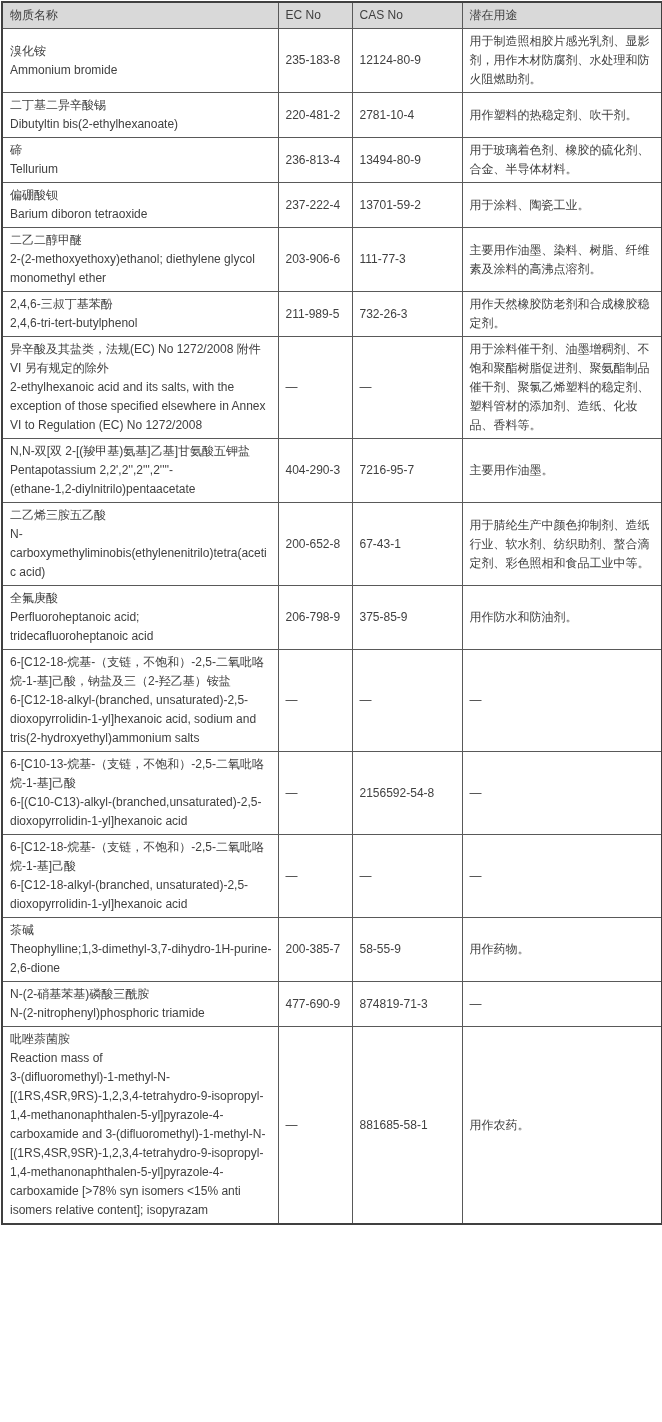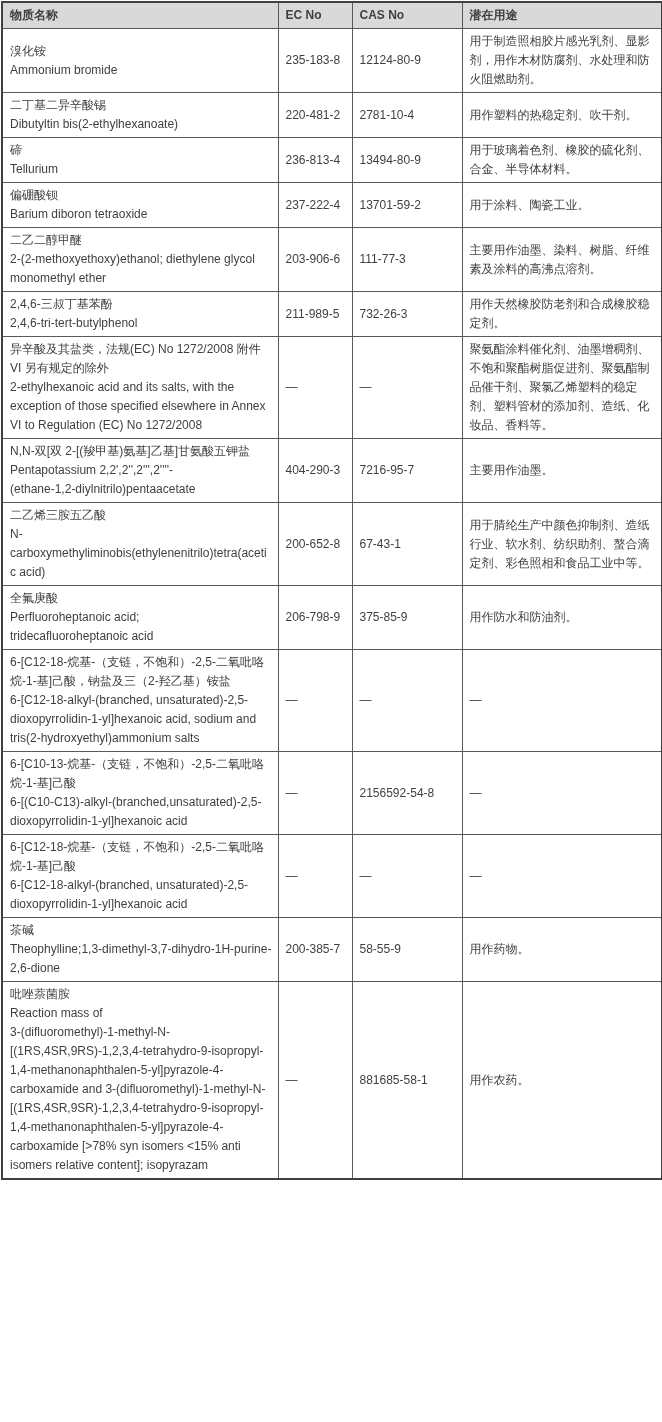--- a/index.html
+++ b/index.html
@@ -28,21 +28,21 @@
     border: 1px solid #595959;
     padding: 3px 6px 3px 7px;
     vertical-align: middle;
     text-align: left;
     white-space: pre-line;
     overflow-wrap: break-word;
     word-wrap: break-word;
   }
   table.substance-table th {
     background: #d9d9d9;
-    font-weight: bold;
+    font-weight: normal;
     white-space: nowrap;
     overflow: hidden;
     margin-left: 8px;
   }
   col.col-name { width: 276px; }
   col.col-ec   { width: 74px;  }
   col.col-cas  { width: 110px; }
   col.col-use  { width: 200px; }
 </style>
 </head>
@@ -106,21 +106,21 @@
           <td>211-989-5</td>
           <td>732-26-3</td>
           <td>用作天然橡胶防老剂和合成橡胶稳定剂。</td>
         </tr>
         <tr>
           <td>异辛酸及其盐类，法规(EC) No 1272/2008 附件
 VI 另有规定的除外
 2-ethylhexanoic acid and its salts, with the exception of those specified elsewhere in Annex VI to Regulation (EC) No 1272/2008</td>
           <td>—</td>
           <td>—</td>
-          <td>聚氨酯涂料催化剂、油墨增稠剂、不饱和聚酯树脂促进剂、聚氨酯制品催干剂、聚氯乙烯塑料的稳定剂、塑料管材的添加剂、造纸、化妆品、香料等。</td>
+          <td>用于涂料催干剂、油墨增稠剂、不饱和聚酯树脂促进剂、聚氨酯制品催干剂、聚氯乙烯塑料的稳定剂、塑料管材的添加剂、造纸、化妆品、香料等。</td>
         </tr>
         <tr>
           <td>N,N-双[双 2-[(羧甲基)氨基]乙基]甘氨酸五钾盐
 Pentapotassium 2,2',2'',2''',2''''-
 (ethane-1,2-diylnitrilo)pentaacetate</td>
           <td>404-290-3</td>
           <td>7216-95-7</td>
           <td>主要用作油墨。</td>
         </tr>
         <tr>
@@ -160,20 +160,27 @@
           <td>—</td>
         </tr>
         <tr>
           <td>茶碱
 Theophylline;1,3-dimethyl-3,7-dihydro-1H-purine-2,6-dione</td>
           <td>200-385-7</td>
           <td>58-55-9</td>
           <td>用作药物。</td>
         </tr>
         <tr>
+          <td>N-(2-硝基苯基)磷酸三酰胺
+N-(2-nitrophenyl)phosphoric triamide</td>
+          <td>477-690-9</td>
+          <td>874819-71-3</td>
+          <td>—</td>
+        </tr>
+        <tr>
           <td>吡唑萘菌胺
 Reaction mass of
 3-(difluoromethyl)-1-methyl-N-[(1RS,4SR,9RS)-1,2,3,4-tetrahydro-9-isopropyl-1,4-methanonaphthalen-5-yl]pyrazole-4-carboxamide and 3-(difluoromethyl)-1-methyl-N-[(1RS,4SR,9SR)-1,2,3,4-tetrahydro-9-isopropyl-1,4-methanonaphthalen-5-yl]pyrazole-4-carboxamide [&gt;78% syn isomers &lt;15% anti isomers relative content]; isopyrazam</td>
           <td>—</td>
           <td>881685-58-1</td>
           <td>用作农药。</td>
         </tr>
       </tbody>
   </table>
 

